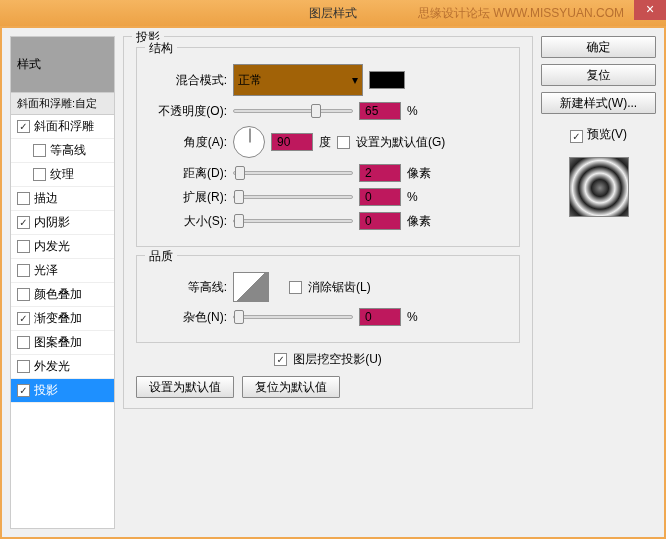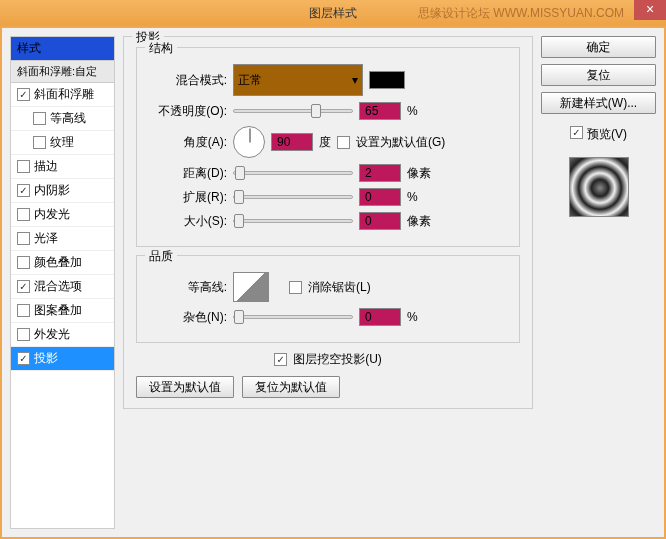--- a/index.html
+++ b/index.html
@@ -3,21 +3,21 @@
 <meta charset="utf-8">
 <style>
 *{box-sizing:border-box;margin:0;padding:0;font-family:"Microsoft YaHei",SimSun,sans-serif;font-size:12px}
 body{background:#f0a850;width:666px;height:539px;overflow:hidden}
 .titlebar{height:26px;background:linear-gradient(#f5b560,#eda245);display:flex;align-items:center;justify-content:center;position:relative}
 .title{color:#333}
 .watermark{position:absolute;right:42px;color:#b87030;font-size:12px}
 .close-btn{position:absolute;right:0;top:0;width:32px;height:20px;background:#c75050;color:#fff;text-align:center;line-height:18px;font-size:14px}
 .content{background:#f0f0f0;margin:2px;height:509px;display:flex;padding:8px;gap:8px}
 .left-panel{width:105px;display:flex;flex-direction:column}
-.left-header{background:#1d4ed8;padding:3px 6px;border:1px solid #ccc;border-bottom:none}
+.left-header{background:#a3a3a3;padding:19px 6px;border:1px solid #ccc;border-bottom:none}
 .left-sub{background:#e8e8e8;padding:3px 6px;border:1px solid #ccc;border-bottom:none;font-size:11px}
 .style-list{border:1px solid #ccc;background:#fff;flex:1}
 .style-item{padding:3px 6px;display:flex;align-items:center;gap:4px;border-bottom:1px solid #eee}
 .style-item.indent{padding-left:22px}
 .style-item.selected{background:#1e90ff;color:#fff}
 .cb{width:13px;height:13px;border:1px solid #888;background:#fff;display:inline-flex;align-items:center;justify-content:center;font-size:10px;color:#333}
 .cb.checked::before{content:"✓"}
 .mid-panel{flex:1;display:flex;flex-direction:column;gap:6px}
 .fieldset{border:1px solid #ccc;padding:10px 12px;position:relative}
 .legend{position:absolute;top:-8px;left:8px;background:#f0f0f0;padding:0 4px}
@@ -28,21 +28,21 @@
 .colorbox{width:36px;height:18px;background:#000;border:1px solid #888}
 .slider{width:120px;height:4px;background:#ddd;border:1px solid #aaa;position:relative;border-radius:2px}
 .slider .thumb{position:absolute;width:10px;height:14px;background:#eee;border:1px solid #888;top:-6px;border-radius:2px}
 .numbox{width:42px;height:18px;border:1px solid #888;background:#be185d;padding:0 5px;line-height:16px}
 .angle{width:32px;height:32px;border:1px solid #888;border-radius:50%;background:#fff;position:relative}
 .angle::after{content:"";position:absolute;width:14px;height:1px;background:#333;top:15px;left:16px;transform-origin:left;transform:rotate(-90deg)}
 .contour{width:36px;height:30px;border:1px solid #888;background:linear-gradient(135deg,#fff 0%,#fff 49%,#888 50%,#888 100%)}
 .btn{height:22px;border:1px solid #888;background:linear-gradient(#fff,#e0e0e0);padding:0 12px;border-radius:1px;display:inline-flex;align-items:center;justify-content:center;cursor:pointer}
 .right-panel{width:115px;display:flex;flex-direction:column;gap:6px;align-items:stretch}
 .right-panel .btn{width:100%}
-.preview-cb{display:flex;align-items:flex-start;gap:4px;justify-content:center;margin-top:6px}
+.preview-cb{display:flex;align-items:flex-end;gap:4px;justify-content:center;margin-top:6px}
 .preview-img{width:60px;height:60px;margin:8px auto;background:radial-gradient(circle at 30px 30px,#888 0%,#222 20%,#eee 35%,#222 50%,#eee 65%,#222 80%,#666 100%);border:1px solid #888}
 .btnrow{display:flex;gap:8px;margin-top:8px}
 </style>
 </head>
 <body>
 
 <div class="titlebar">
   <span class="title">图层样式</span>
   <span class="watermark">思缘设计论坛 WWW.MISSYUAN.COM</span>
   <div class="close-btn">×</div>
@@ -81,21 +81,21 @@
         <div class="style-item">
           <span class="cb"></span>
           <span>光泽</span>
         </div>
         <div class="style-item">
           <span class="cb"></span>
           <span>颜色叠加</span>
         </div>
         <div class="style-item">
           <span class="cb checked"></span>
-          <span>混合选项</span>
+          <span>渐变叠加</span>
         </div>
         <div class="style-item">
           <span class="cb"></span>
           <span>图案叠加</span>
         </div>
         <div class="style-item">
           <span class="cb"></span>
           <span>外发光</span>
         </div>
         <div class="style-item selected">

